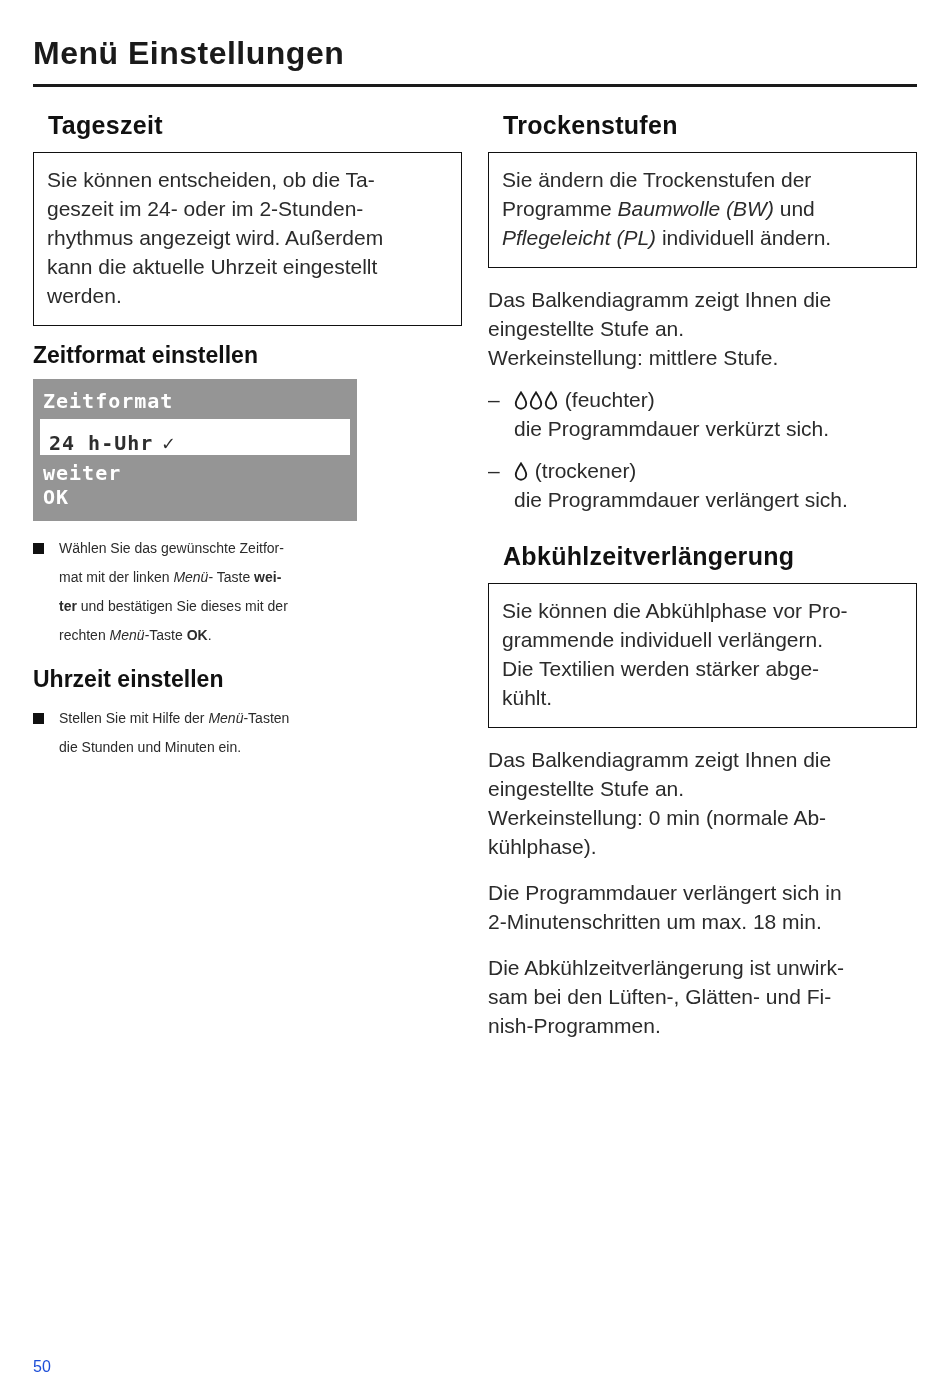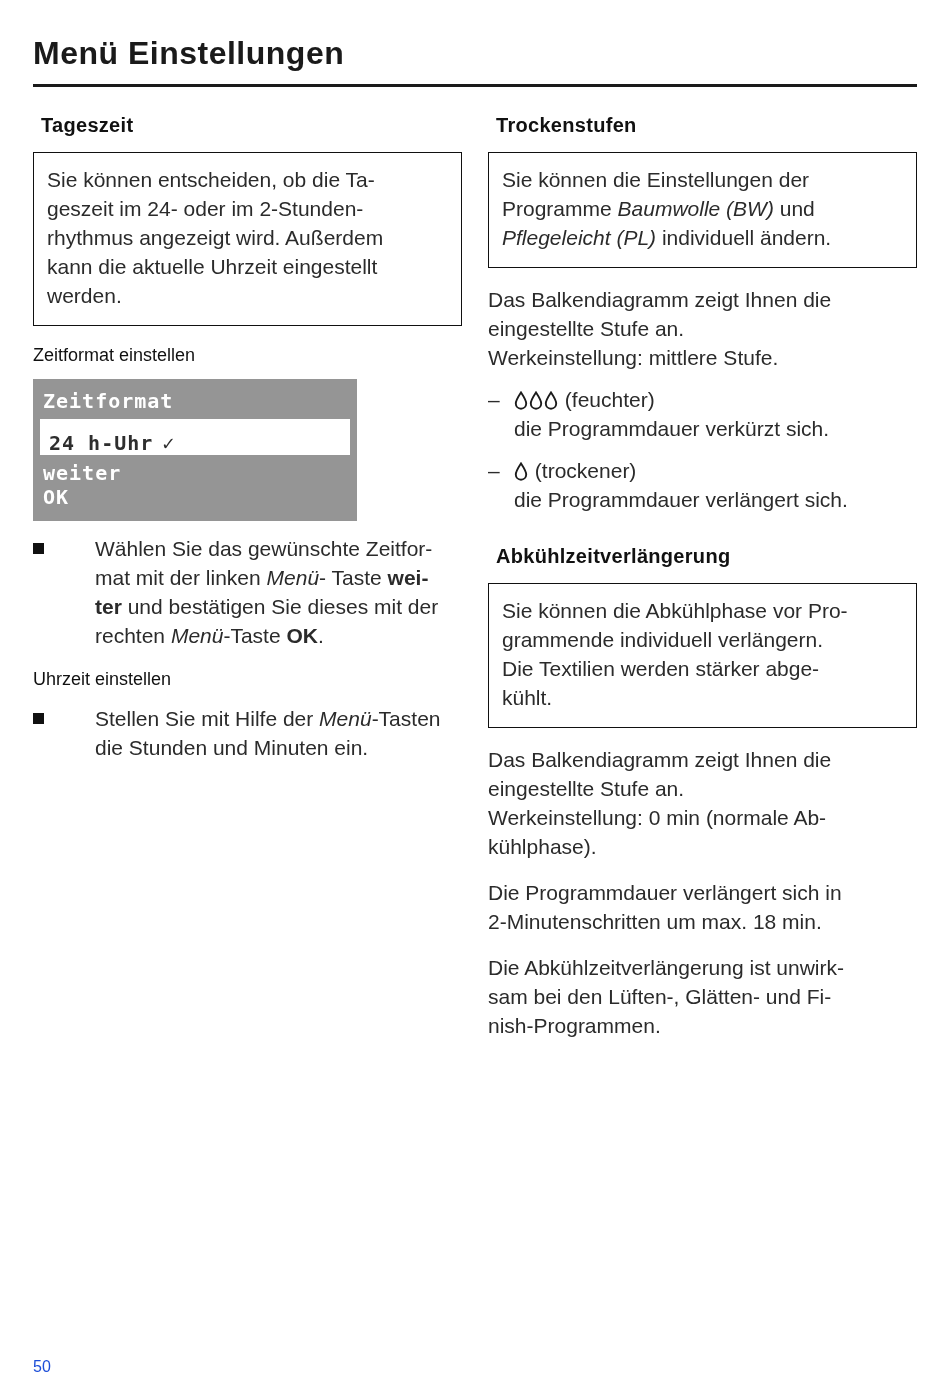--- a/index.html
+++ b/index.html
@@ -17,26 +17,26 @@
   .doc-title {
     font-size: 32px; line-height: 32px; font-weight: bold;
     color: #1a1a1a; margin: 37px 0 0 0; letter-spacing: 0.5px;
   }
   .title-rule { border: none; border-top: 3px solid #1a1a1a; margin: 15px 0 0 0; }
 
   .columns { display: flex; gap: 26px; }
   .col { width: 429px; flex: 0 0 429px; }
 
   h2.section-heading {
-    font-size: 20px; line-height: 25px; font-weight: bold;
-    color: #111; margin: 26px 0 0 8px; letter-spacing: 0.3px;
+    font-size: 25px; line-height: 25px; font-weight: bold;
+    color: #111; margin: 26px 0 0 15px; letter-spacing: 0.3px;
   }
   h2.section-heading.mt-lg { margin-top: 30px; }
   h3.sub-heading {
-    font-size: 18px; line-height: 22px; font-weight: normal;
+    font-size: 23px; line-height: 22px; font-weight: bold;
     color: #111; margin: 18px 0 0 0;
   }
 
   .info-box {
     border: 1.5px solid #111;
     margin-top: 14px;
     padding: 12px 12px 15px 13px;
     font-size: 21px; line-height: 29px;
     width: 100%;
   }
@@ -65,21 +65,21 @@
   }
   .lcd-check { margin-left: 9px; }
   .lcd-softkeys {
     display: flex; justify-content: space-between;
     color: #ffffff; font-size: 20px; letter-spacing: 1px;
     padding: 0 3px;
     flex-direction: column;
   }
 
   
-  .bullet { display: flex; margin-top: 13px; font-size: 21px; line-height: 29px; gap: 36px; }
+  .bullet { display: flex; margin-top: 13px; font-size: 14px; line-height: 29px; }
   .bullet.mt { margin-top: 14px; }
   .bullet-marker {
     flex: 0 0 11px; width: 11px; height: 11px;
     background: #111; margin-top: 9px; margin-right: 15px;
   }
 
   
   .dash-item { display: flex; margin-top: 13px; font-size: 21px; line-height: 29px; }
   .dash-marker { flex: 0 0 26px; }
   .drops svg { vertical-align: -3px; margin-right: 1px; }
@@ -138,21 +138,21 @@
         <div class="pre"><span>Stellen Sie mit Hilfe der </span><span class="i">Menü</span><span>-Tasten
 die Stunden und Minuten ein.</span></div>
       </div>
 
     </div>
 
     <div class="col">
 
       <h2 class="section-heading">Trockenstufen</h2>
 
-      <div class="info-box pre"><span>Sie können die Einstellungen der
+      <div class="info-box pre"><span>Sie ändern die Trockenstufen der
 Programme </span><span class="i">Baumwolle (BW)</span><span> und
 </span><span class="i">Pflegeleicht (PL)</span><span> individuell ändern.</span></div>
 
       <p class="para pre">Das Balkendiagramm zeigt Ihnen die
 eingestellte Stufe an.
 Werkeinstellung: mittlere Stufe.</p>
 
       <div class="dash-item">
         <span class="dash-marker">–</span>
         <div>

